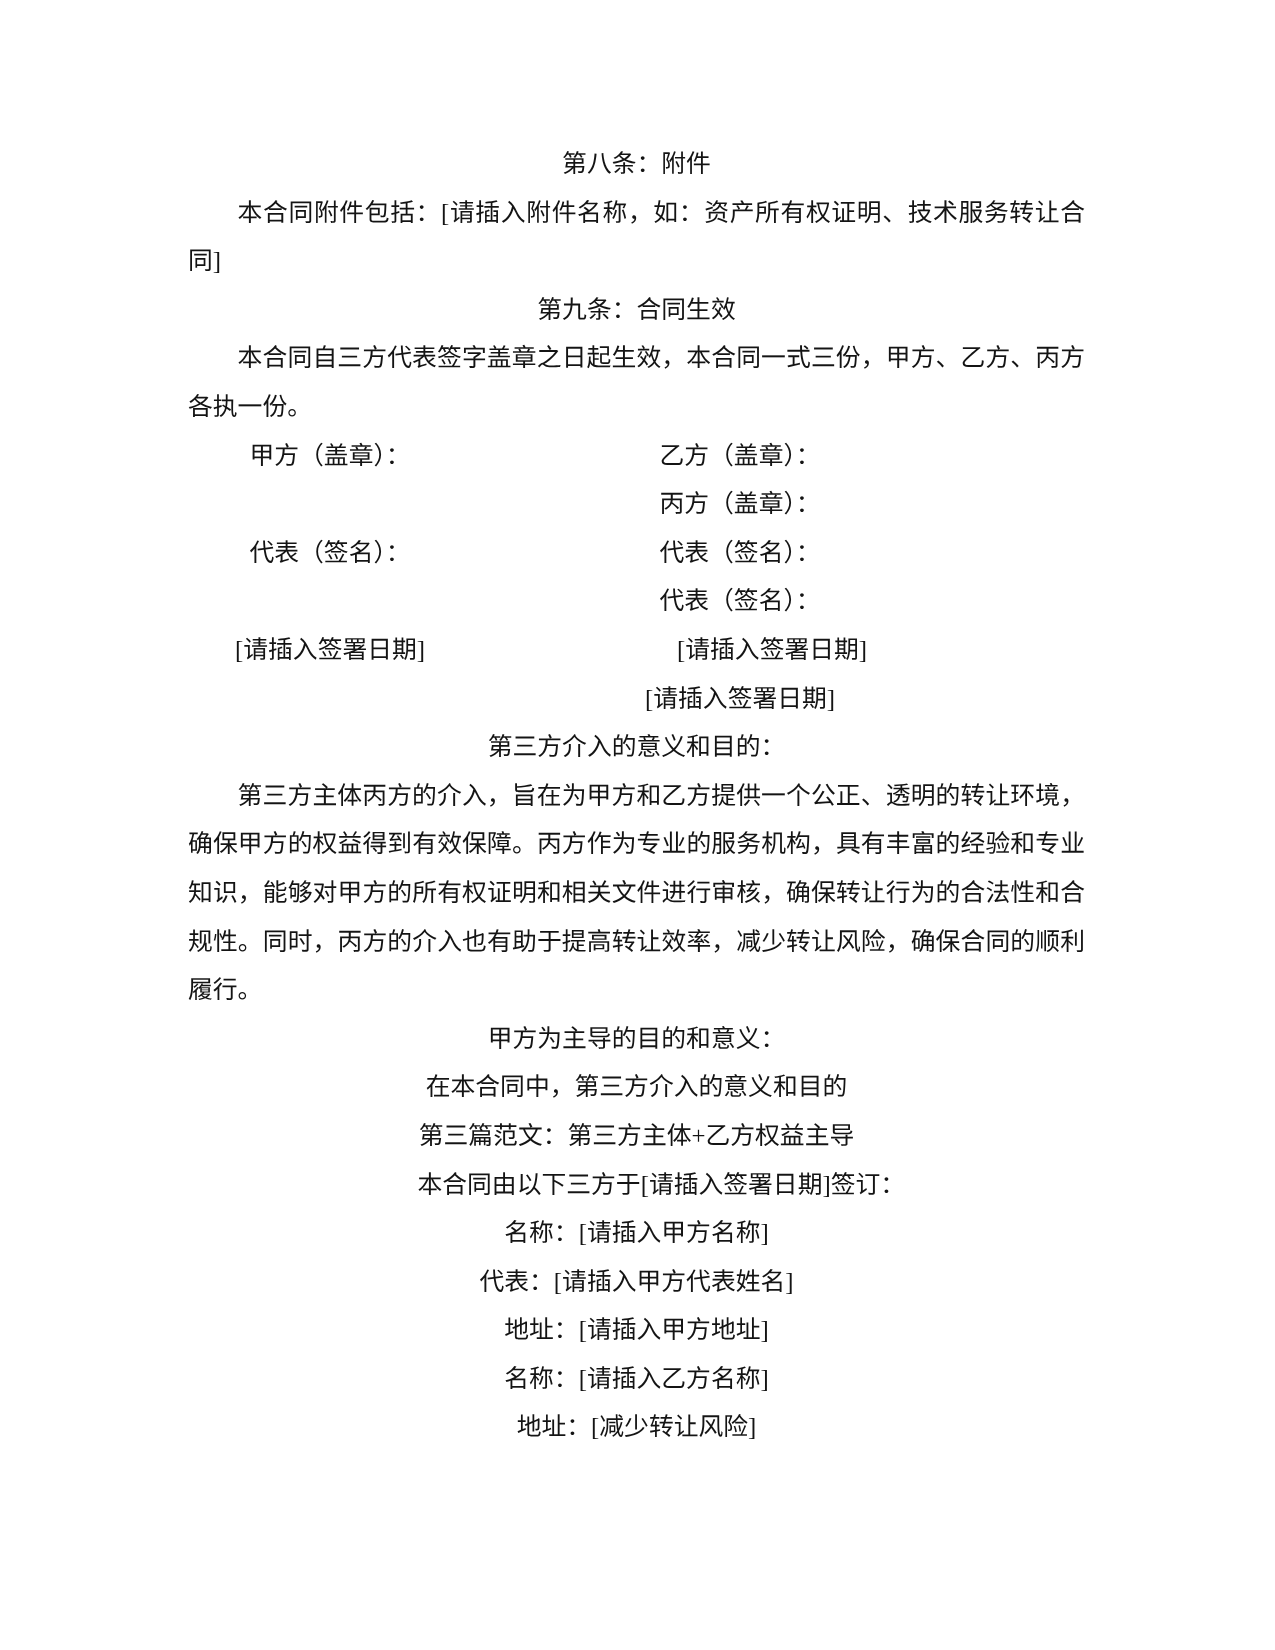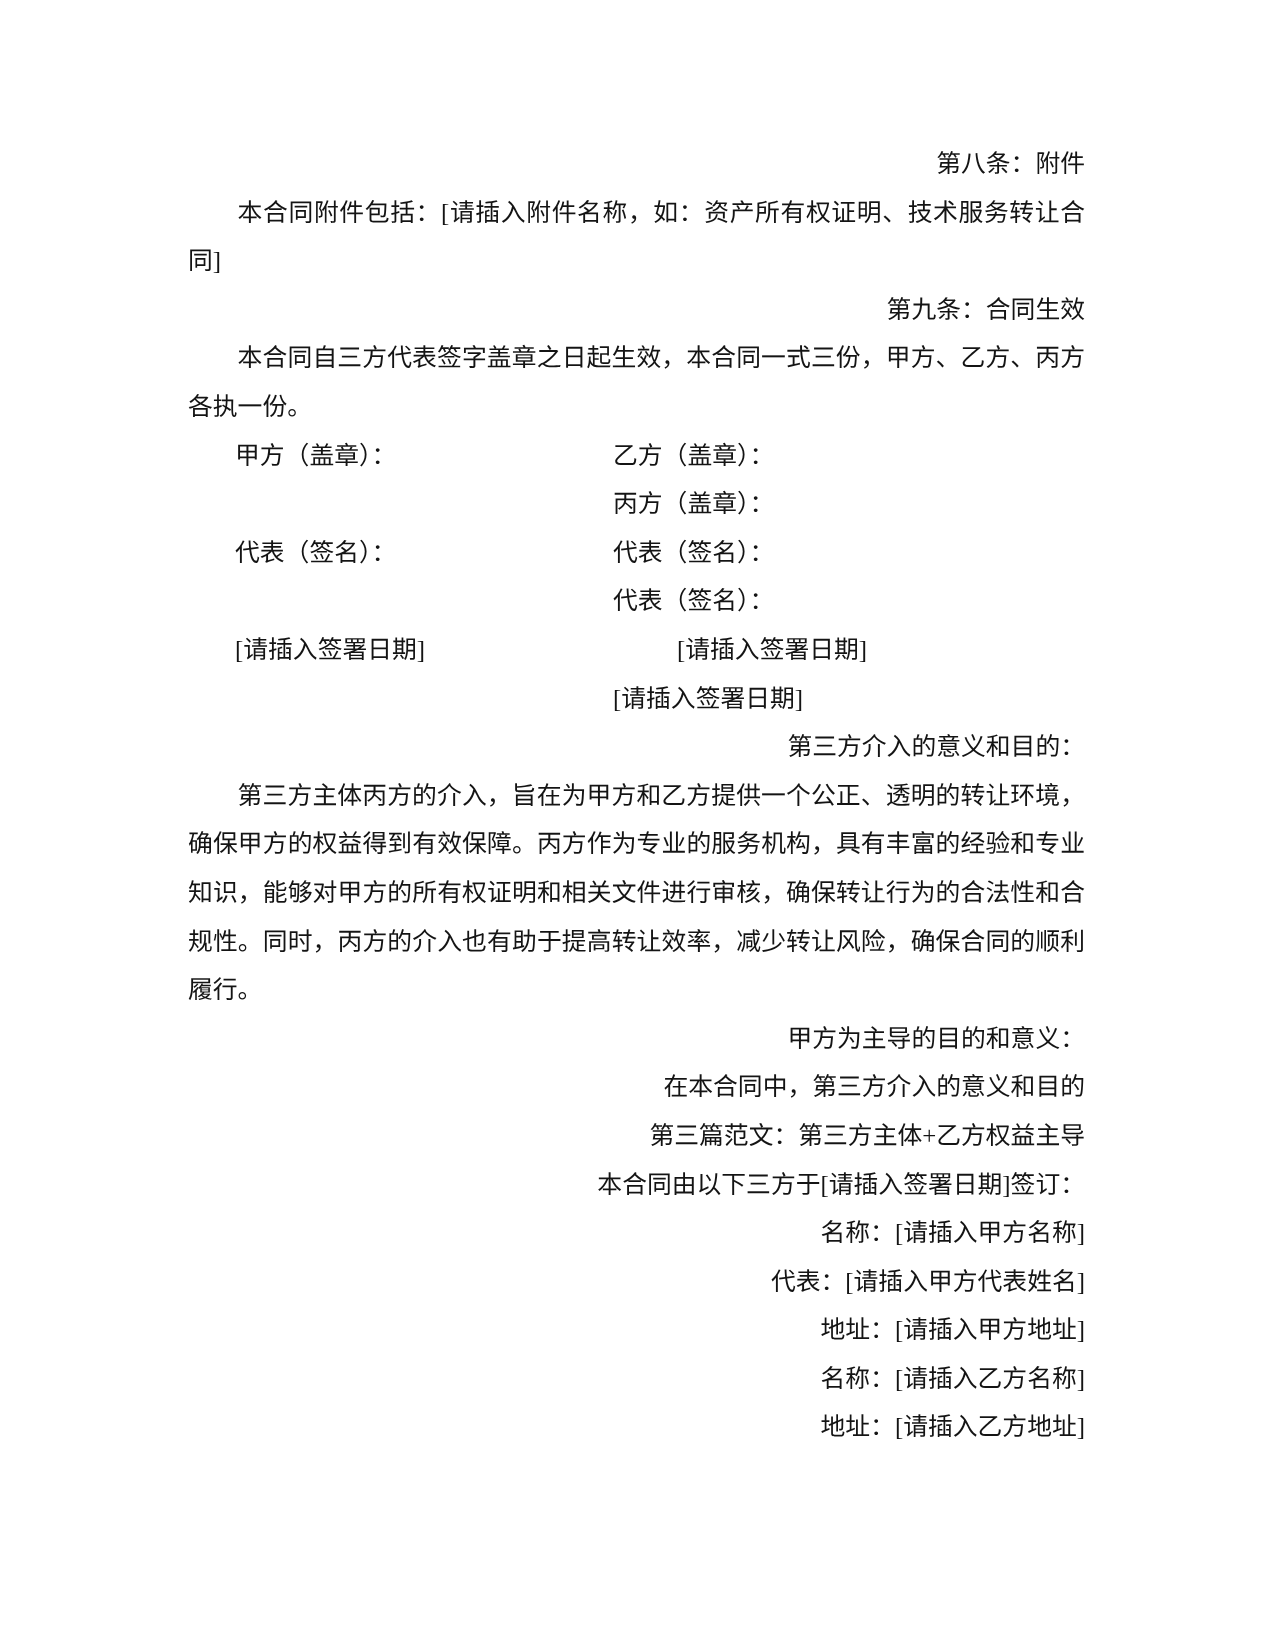--- a/index.html
+++ b/index.html
@@ -27,21 +27,21 @@
     left: 188px;
     top: 140px;
     width: 897px;
     font-size: 24.8px;
     line-height: 48.6px;
     letter-spacing: 0;
   }
   .content p {
     margin: 0;
     padding: 0;
-    text-align: right;
+    text-align: center;
   }
   p.just {
     text-align: justify;
     text-justify: inter-ideograph;
   }
   p.ind {
     text-indent: 2em;
   }
   
   .sig {
@@ -51,20 +51,21 @@
   .sig-col {
     position: absolute;
     top: 0;
     white-space: nowrap;
   }
   .sig-col.left  { left: 47px; }
   .sig-col.right { left: 425px; }
   .sig-row {
     height: 48.6px;
     line-height: 48.6px;
+    text-align: center;
   }
   .sig-row.shift { padding-left: 64px; }
 </style>
 </head>
 <body>
 
 <div class="page">
   <div class="content">
 
     <p>第八条：附件</p>
@@ -108,16 +109,16 @@
     <p class="ind">本合同由以下三方于[请插入签署日期]签订：</p>
 
     <p>名称：[请插入甲方名称]</p>
 
     <p>代表：[请插入甲方代表姓名]</p>
 
     <p>地址：[请插入甲方地址]</p>
 
     <p>名称：[请插入乙方名称]</p>
 
-    <p>地址：[请插入乙方地址]</p>
+    <p>地址：[减少转让风险]</p>
 
   </div>
 </div>
 
 </body></html>

